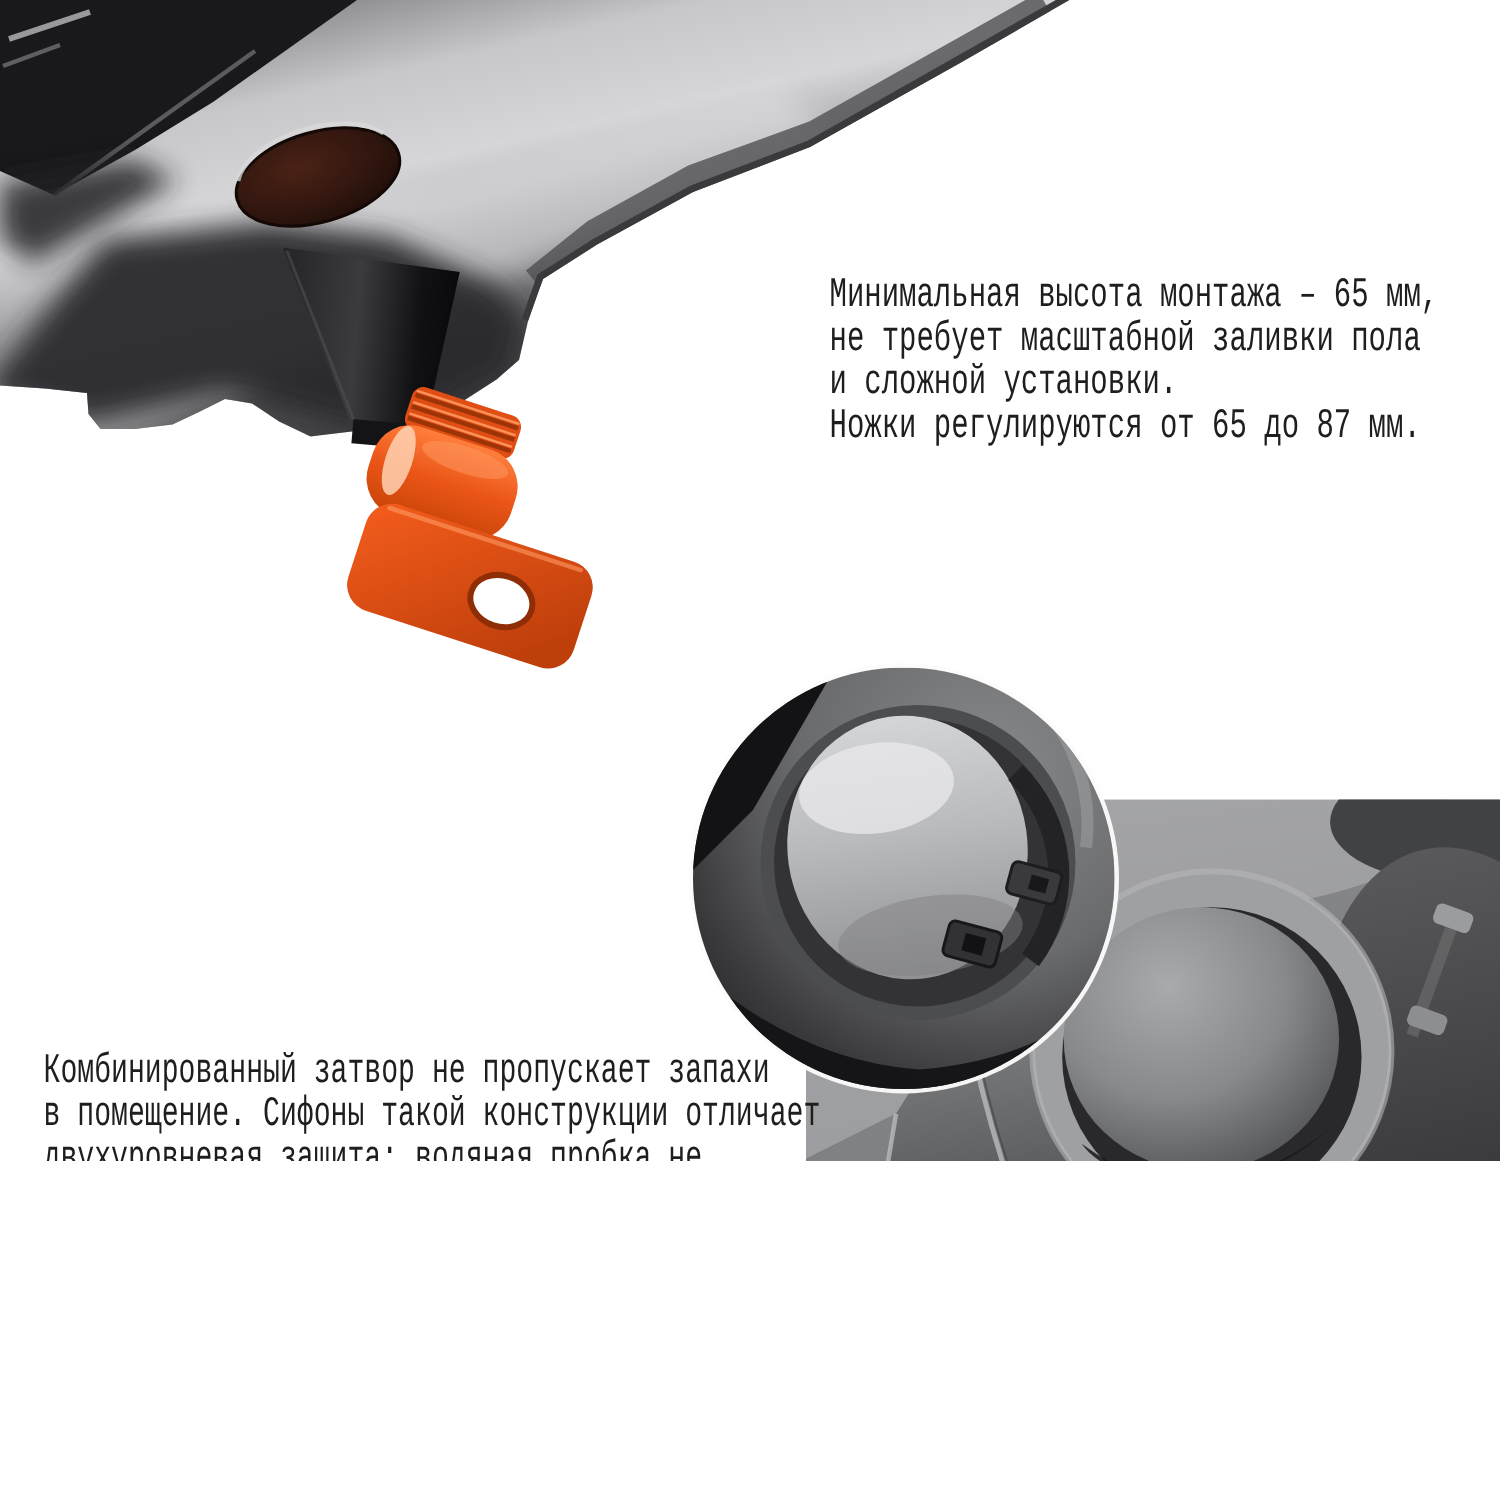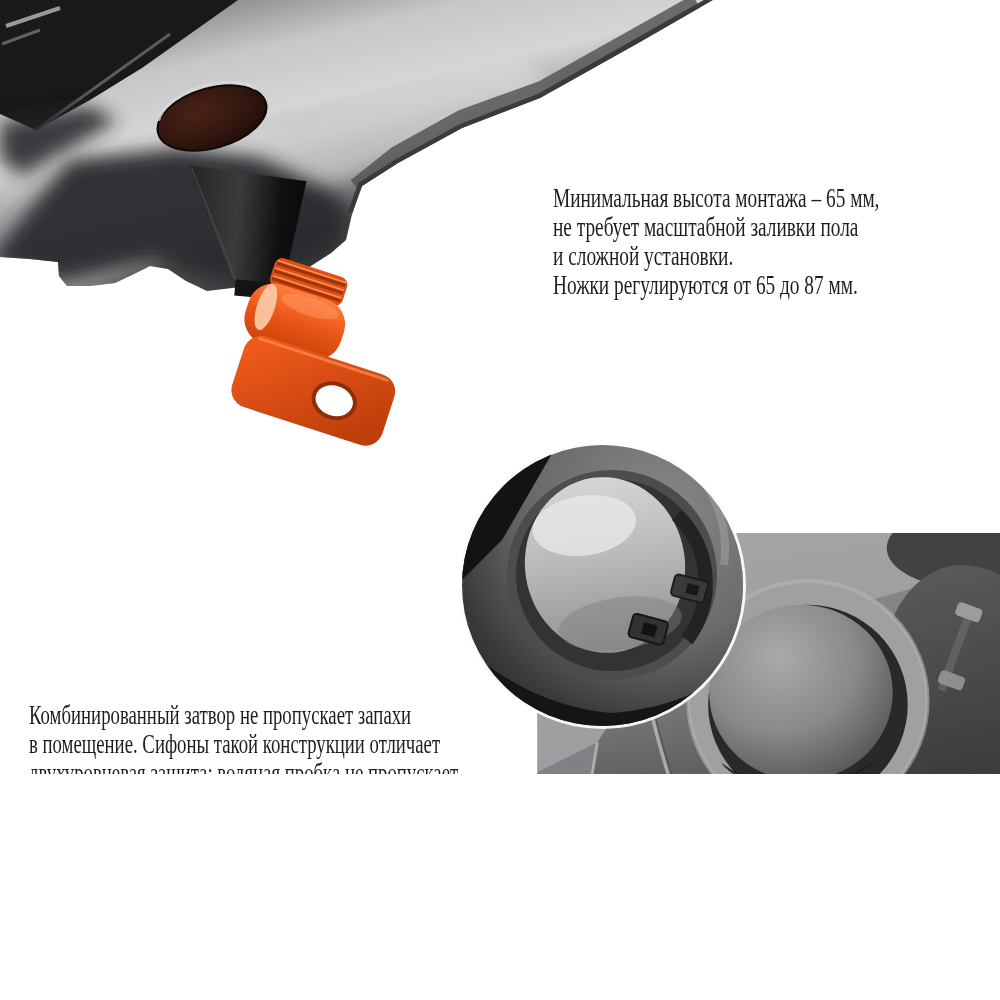--- a/index.html
+++ b/index.html
@@ -1,18 +1,18 @@
 <!DOCTYPE html>
 <html><head>
 <meta charset="utf-8">
 <style>
   html,body{margin:0;padding:0;background:#ffffff;}
   #stage{
     position:relative;width:1000px;height:774px;background:#ffffff;
-    overflow:hidden;font-family:Liberation Serif, serif;
+    overflow:hidden;font-family:Liberation Mono, monospace;
   }
   .note{
     position:absolute;color:#1e1e1e;font-size:28px;line-height:29px;
     white-space:pre-line;transform-origin:0 0;font-weight:400;
     letter-spacing:0px;
   }
   #note-installation{left:553px;top:183px;width:620px;transform:scaleX(0.69);}
   #note-odor{left:29px;top:700px;width:780px;transform:scaleX(0.67);}
   #photo-underside{position:absolute;left:0;top:0;width:730px;height:470px;}
   #photo-trap{position:absolute;left:537px;top:533px;width:463px;height:464px;}

